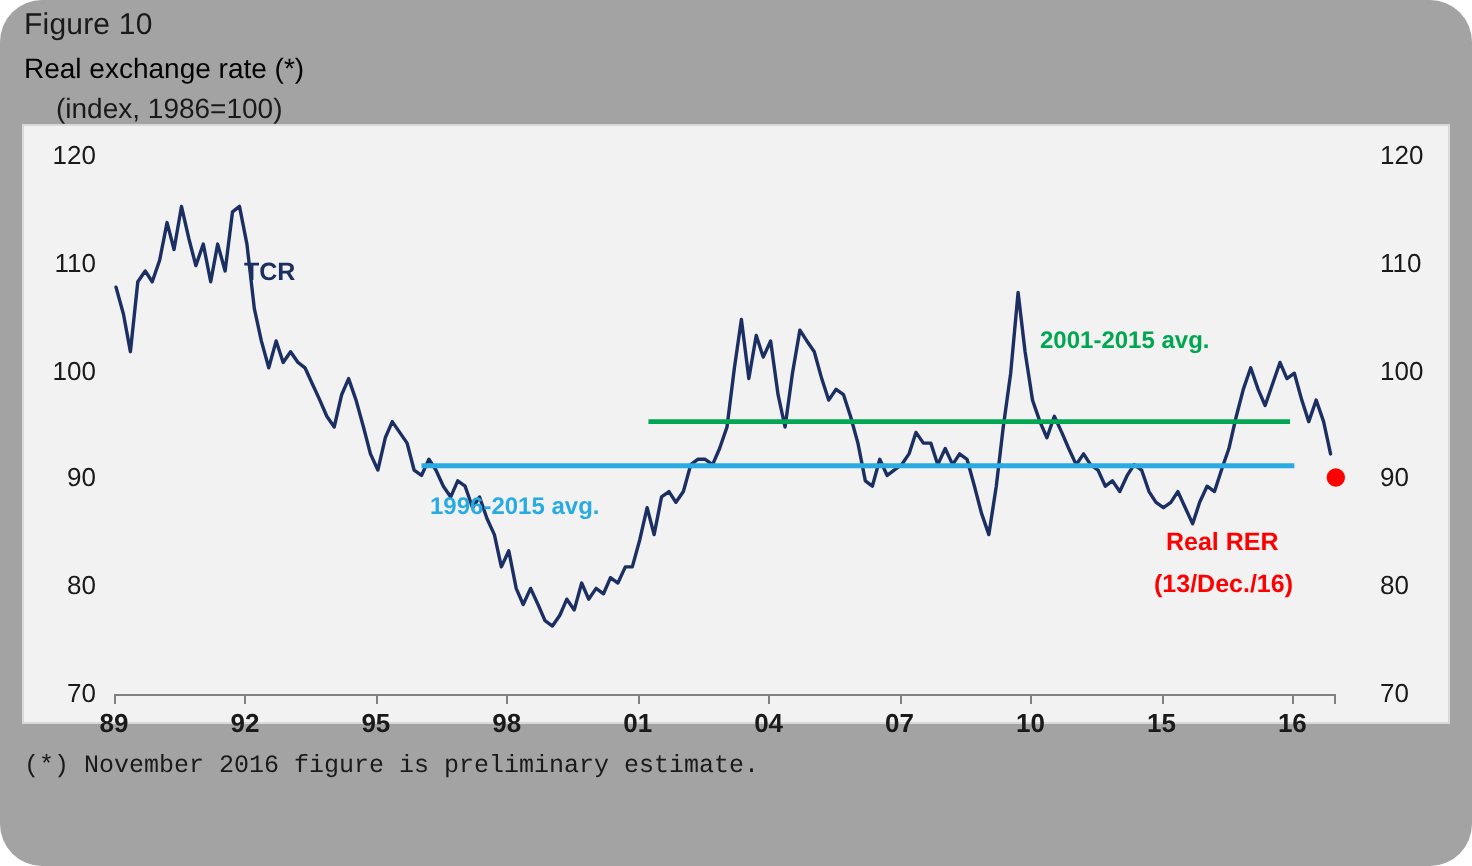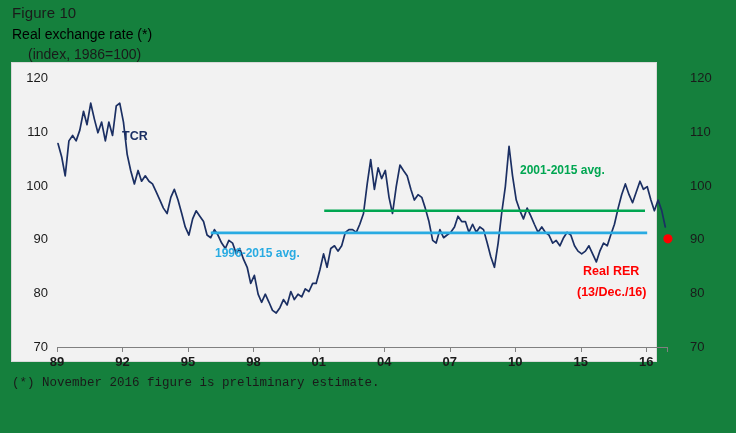--- a/index.html
+++ b/index.html
@@ -10,21 +10,22 @@
   body {
     width: 736px;
     height: 433px;
     font-family: "Liberation Sans", sans-serif;
     overflow: hidden;
   }
   #figure {
     position: relative;
     width: 736px;
     height: 433px;
-    background: #15803d;
+    background: #a3a3a3;
+    border-radius: 21px;
   }
   
   .hdr-figure {
     position: absolute;
     left: 12px;
     top: 4px;
     font-size: 15px;
     color: #1a1a1a;
     letter-spacing: .1px;
   }
@@ -41,21 +42,21 @@
     left: 28px;
     top: 46px;
     font-size: 14px;
     color: #1a1a1a;
   }
   
   #panel {
     position: absolute;
     left: 11px;
     top: 62px;
-    width: 646px;
+    width: 714px;
     height: 300px;
     background: #f2f2f2;
     border: 1px solid #d9d9d9;
     box-sizing: border-box;
   }
   #plot-svg {
     position: absolute;
     left: 0;
     top: 0;
   }

